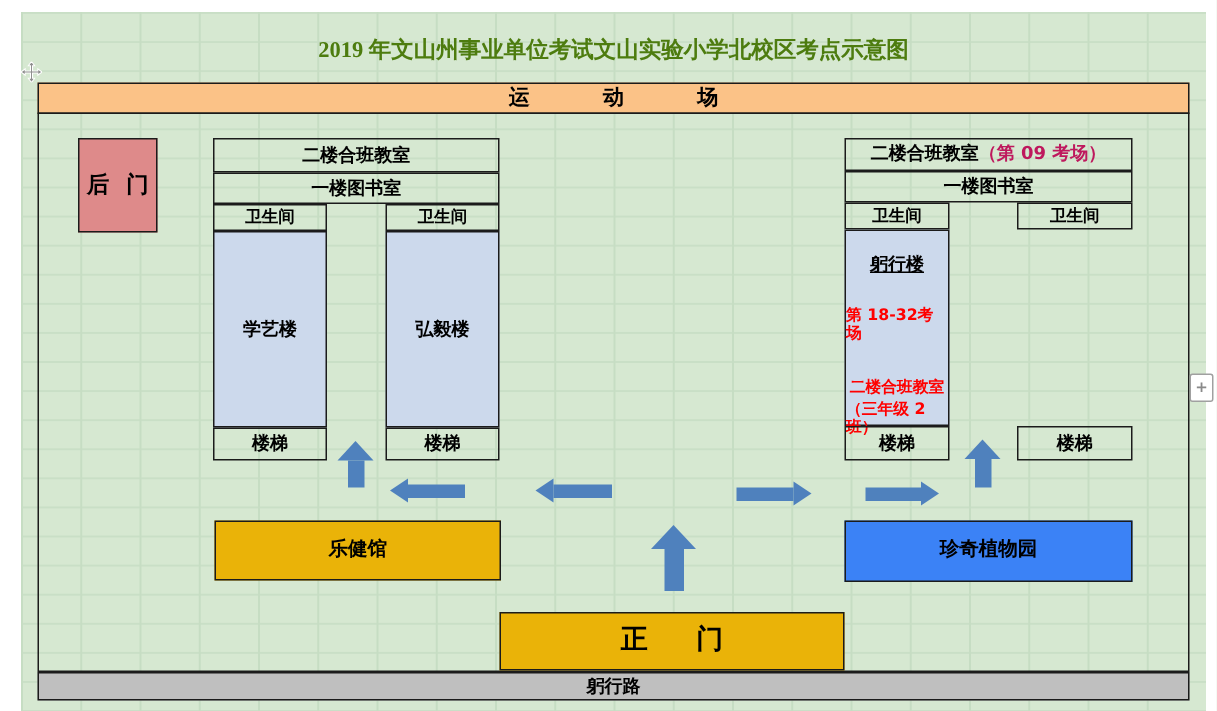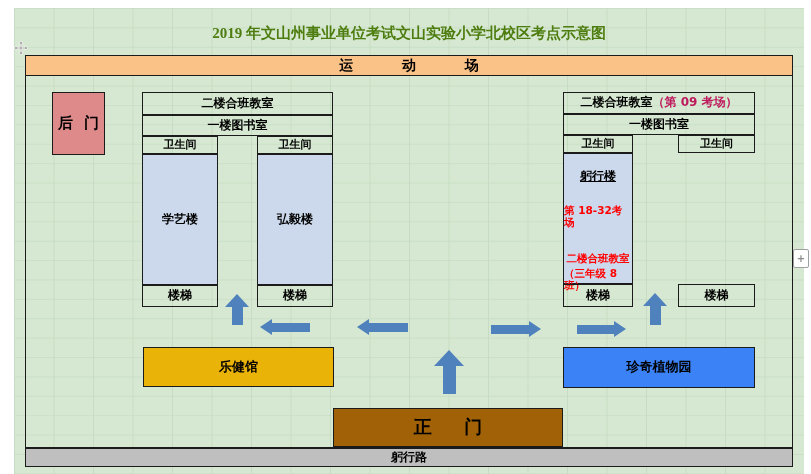--- a/index.html
+++ b/index.html
@@ -48,21 +48,21 @@
   #rb-tower1 .rooms{margin-top:20px;}
   #rb-tower1 .office1{margin-top:24px;}
   #rb-tower1 .office2{margin-top:3px;}
   #rb-tower2 .name{margin-top:40px;}
   #rb-tower2 .rooms{margin-top:26px;}
   #rb-stairs1{left:563px;top:284px;width:70px;height:23px;font-size:12px;}
   #rb-stairs2{left:678px;top:284px;width:77px;height:23px;font-size:12px;}
   
   #gym{left:143px;top:347px;width:191px;height:40px;background:#eab308;font-size:13px;}
   #garden{left:563px;top:347px;width:192px;height:41px;background:#3b82f6;font-size:13px;}
-  #main-gate{left:333px;top:408px;width:230px;height:39px;background:#a16207;
+  #main-gate{left:333px;top:408px;width:230px;height:39px;background:#eab308;
     font-size:18px;word-spacing:26px;}
   
   .arrow{position:absolute;display:flex;align-items:center;}
   .arrow .shaft{background:#4f81bd;}
   .arrow-up{flex-direction:column;}
   .arrow-up .head{width:0;height:0;border-left:12px solid transparent;
     border-right:12px solid transparent;border-bottom:13px solid #4f81bd;}
   .arrow-up .shaft{width:11px;flex:1;}
   .arrow-up-big .head{border-left:15px solid transparent;border-right:15px solid transparent;
     border-bottom:16px solid #4f81bd;}
@@ -114,21 +114,21 @@
     <span>二楼合班教室</span>
     <span class="red">（第 09 考场）</span>
   </div>
   <div id="rb-floor1" class="box">一楼图书室</div>
   <div id="rb-wc1" class="box">卫生间</div>
   <div id="rb-wc2" class="box">卫生间</div>
   <div id="rb-tower1" class="box">
     <span class="name">躬行楼</span>
     <span class="redtxt rooms">第 18-32考场</span>
     <span class="redtxt office1">二楼合班教室</span>
-    <span class="redtxt office2">（三年级 8 班）</span>
+    <span class="redtxt office2">（三年级 2 班）</span>
   </div>
   <div id="rb-stairs1" class="box">楼梯</div>
   <div id="rb-stairs2" class="box">楼梯</div>
 
   <div id="gym" class="box">乐健馆</div>
   <div id="garden" class="box">珍奇植物园</div>
   <div id="main-gate" class="box">正 门</div>
   <div id="road" class="box">躬行路</div>
 
   <div class="arrow arrow-up" style="left:225px;top:294px;width:24px;height:31px;">

